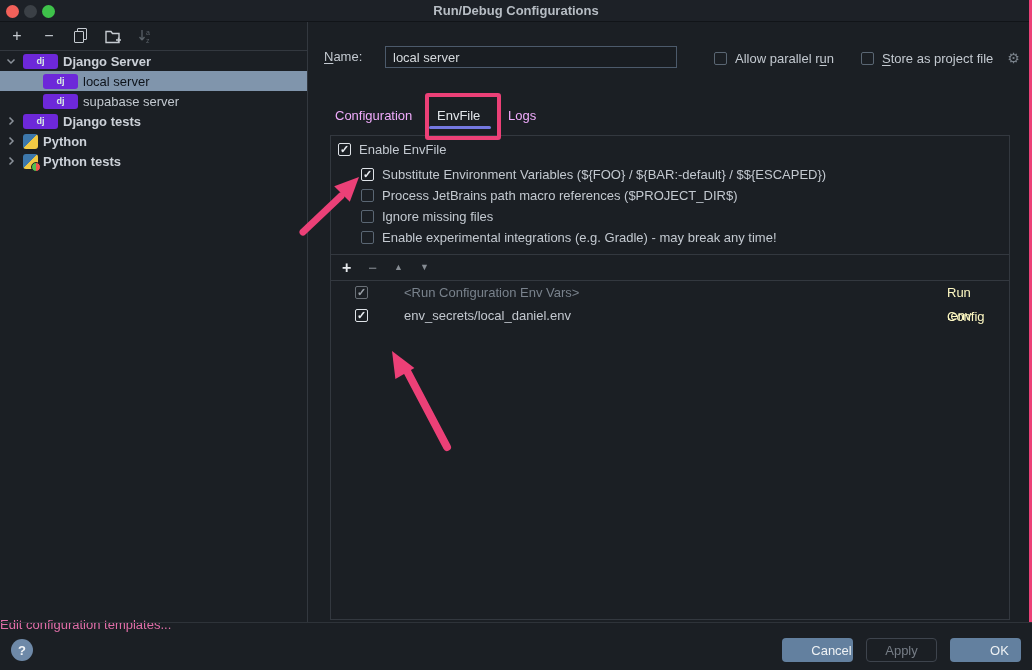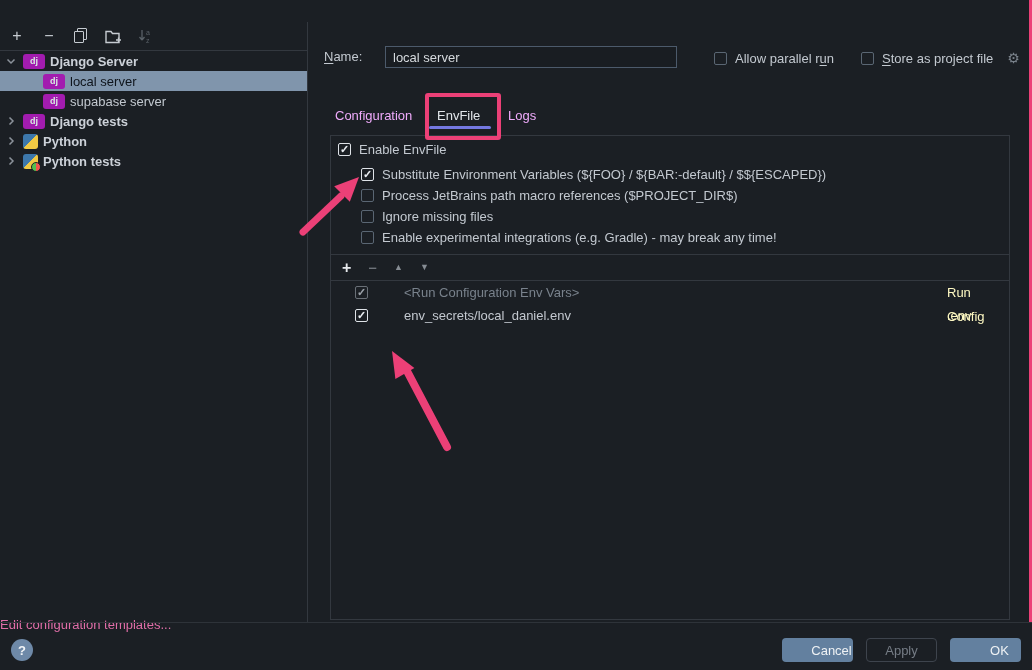--- a/index.html
+++ b/index.html
@@ -29,21 +29,21 @@
 
   .tree-row{position:absolute;left:0;width:100%;height:20px;display:flex;align-items:center;
     box-sizing:border-box;cursor:pointer;}
   .tree-row.group{padding-left:4px;}
   .tree-row.child{padding-left:43px;}
   .chev{width:14px;height:14px;margin-right:5px;flex:none;display:flex;align-items:center;justify-content:center;}
   .lbl{white-space:nowrap;color:#c2c8cf;}
   .lbl.bold{font-weight:bold;color:#ccd1d8;}
   .selected{background:#8095ac;}
   .selected .lbl{color:#0e141b;}
-  .dj-icon{width:22px;height:15px;border-radius:3px;background:#a21caf;color:#d9efe2;font-weight:bold;
+  .dj-icon{width:35px;height:15px;border-radius:3px;background:#6d28d9;color:#d9efe2;font-weight:bold;
     font-size:9px;display:flex;align-items:center;justify-content:center;margin-right:5px;position:relative;flex:none;}
   .py-icon{width:15px;height:15px;border-radius:3px;background:linear-gradient(135deg,#3d78ab 50%,#f0c944 50%);
     margin-right:5px;position:relative;flex:none;}
   .test-overlay{position:absolute;right:-3px;bottom:-3px;width:8px;height:8px;border-radius:50%;
     background:linear-gradient(90deg,#53c04f 50%,#ef5350 50%);border:1px solid #1b1f24;}
   .edit-link{position:absolute;left:0;top:579px;color:#e06ea8;cursor:pointer;white-space:nowrap;margin-top:16px;}
 
   
   .main{position:absolute;left:308px;top:22px;width:724px;height:600px;}
   .name-label{position:absolute;left:16px;top:24px;line-height:22px;color:#c3c9d0;}
@@ -101,20 +101,26 @@
   .ann-rect{position:absolute;left:425px;top:93px;width:76px;height:47px;border:4px solid #ec4077;
     border-radius:3px;box-sizing:border-box;pointer-events:none;}
   .ann-svg{position:absolute;left:0;top:0;pointer-events:none;}
   .edge-line{position:absolute;left:1029px;top:0;width:3px;height:622px;background:#ec4077;pointer-events:none;}
 </style>
 </head>
 <body>
 
 <div class="window">
 
+  <div class="titlebar">
+    <span class="light red"></span>
+    <span class="light gray"></span>
+    <span class="light green"></span>
+    <div class="title">Run/Debug Configurations</div>
+  </div>
 
   <div class="sidebar">
     <div class="sb-toolbar">
       <span class="tbi">+</span>
       <span class="tbi">−</span>
       <span class="tbi copy-icon"></span>
       <span class="tbi">
         <svg width="17" height="15" viewBox="0 0 17 15">
             <path d="M1 2.5h5l1.5 2H14v9H1z" fill="none" stroke="#c6cbd1" stroke-width="1.4"></path>
             <path d="M13.5 8.5v5M11 11h5" stroke="#c6cbd1" stroke-width="1.4"></path>

